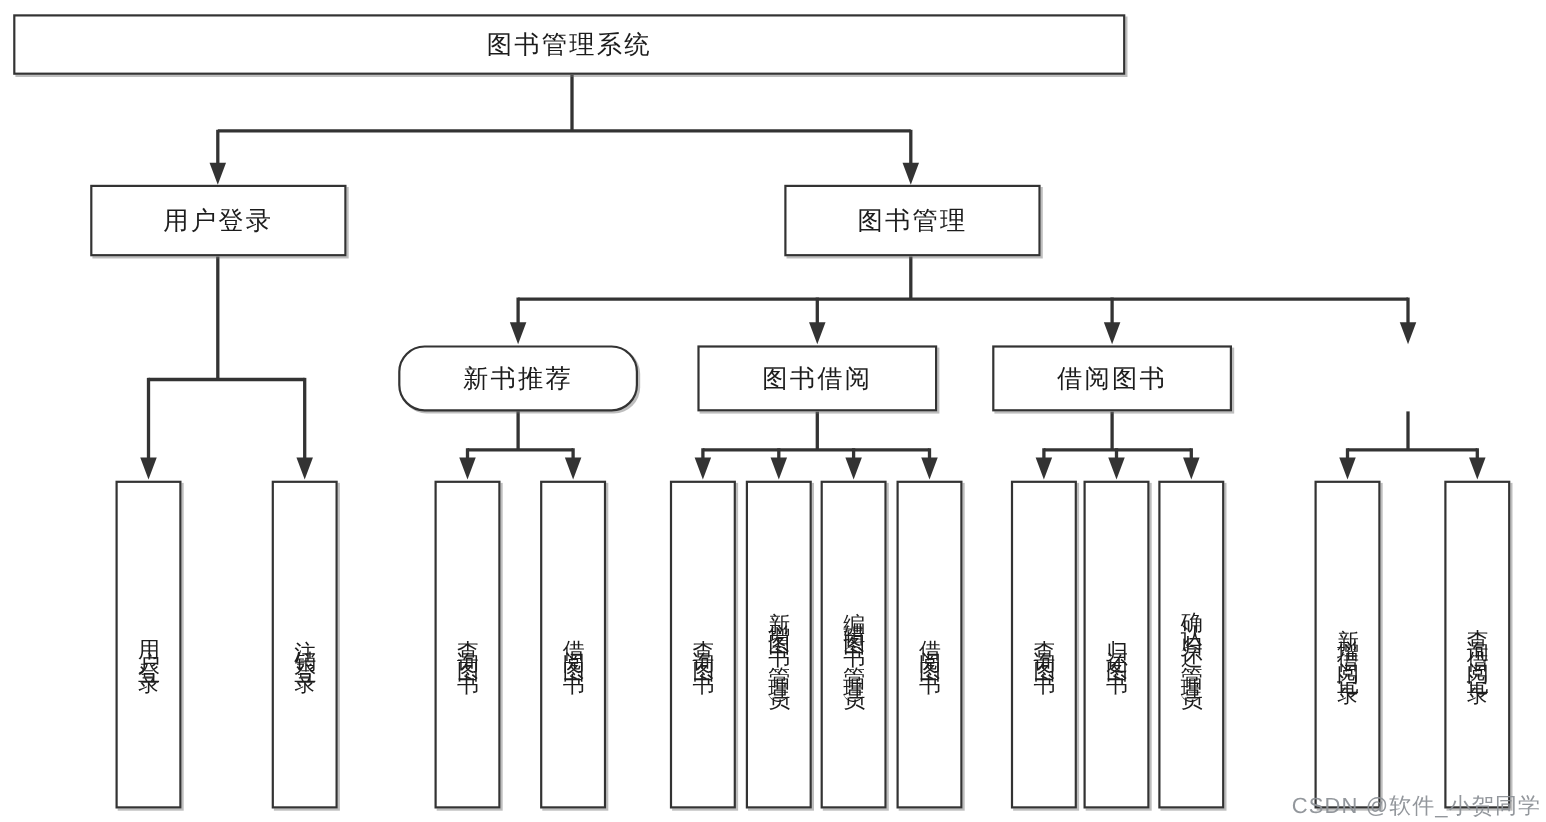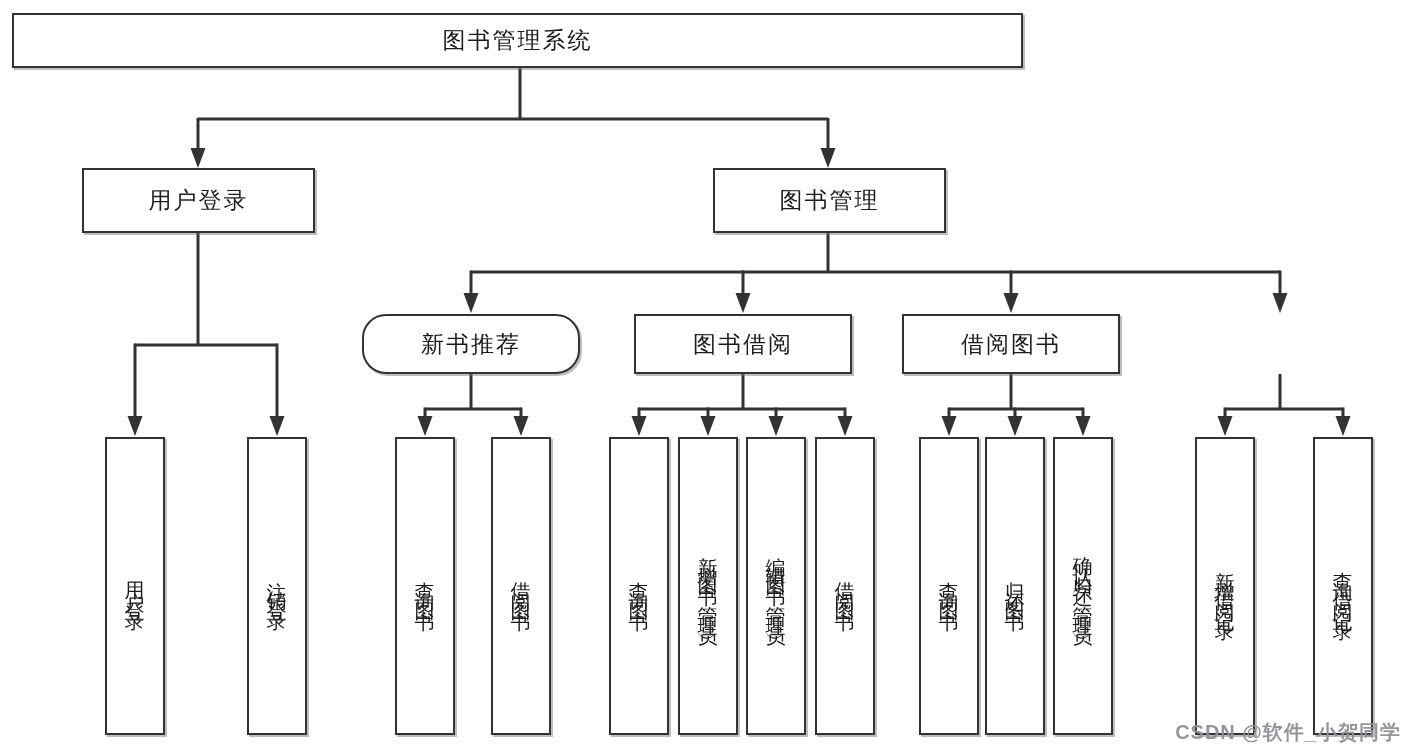--- a/index.html
+++ b/index.html
@@ -51,21 +51,20 @@
   }
   #watermark {
     position: absolute;
     right: 4px;
     bottom: 1px;
     z-index: 3;
     font-size: 20px;
     color: rgba(141,145,151,0.95);
     letter-spacing: 1px;
     white-space: nowrap;
-    font-weight: bold;
   }
 </style>
 </head>
 <body>
 
 <div id="canvas">
 
   <svg id="connectors" width="1405" height="747" viewBox="0 0 1405 747">
     <g stroke="#333333" stroke-width="3" fill="none">
 

